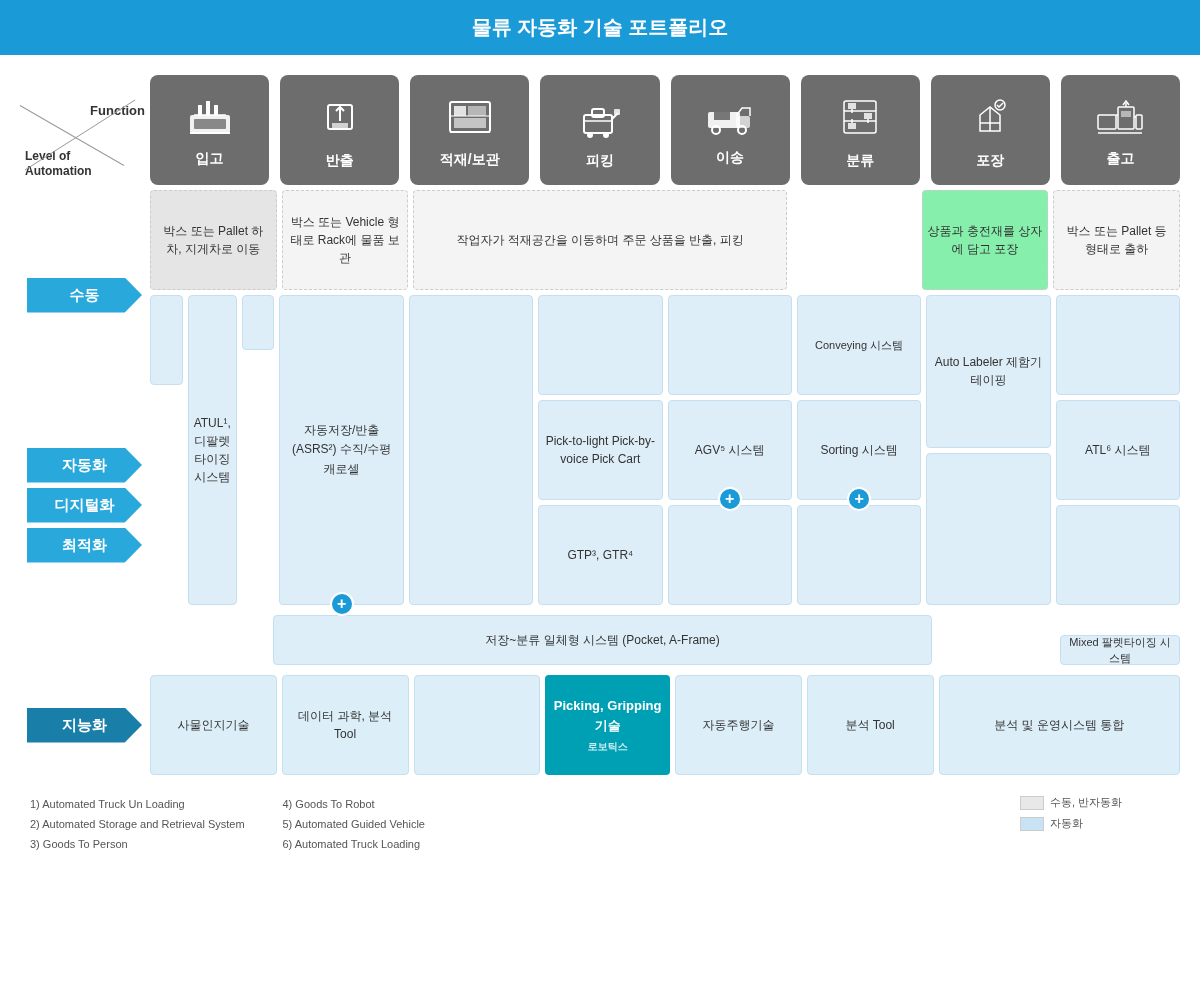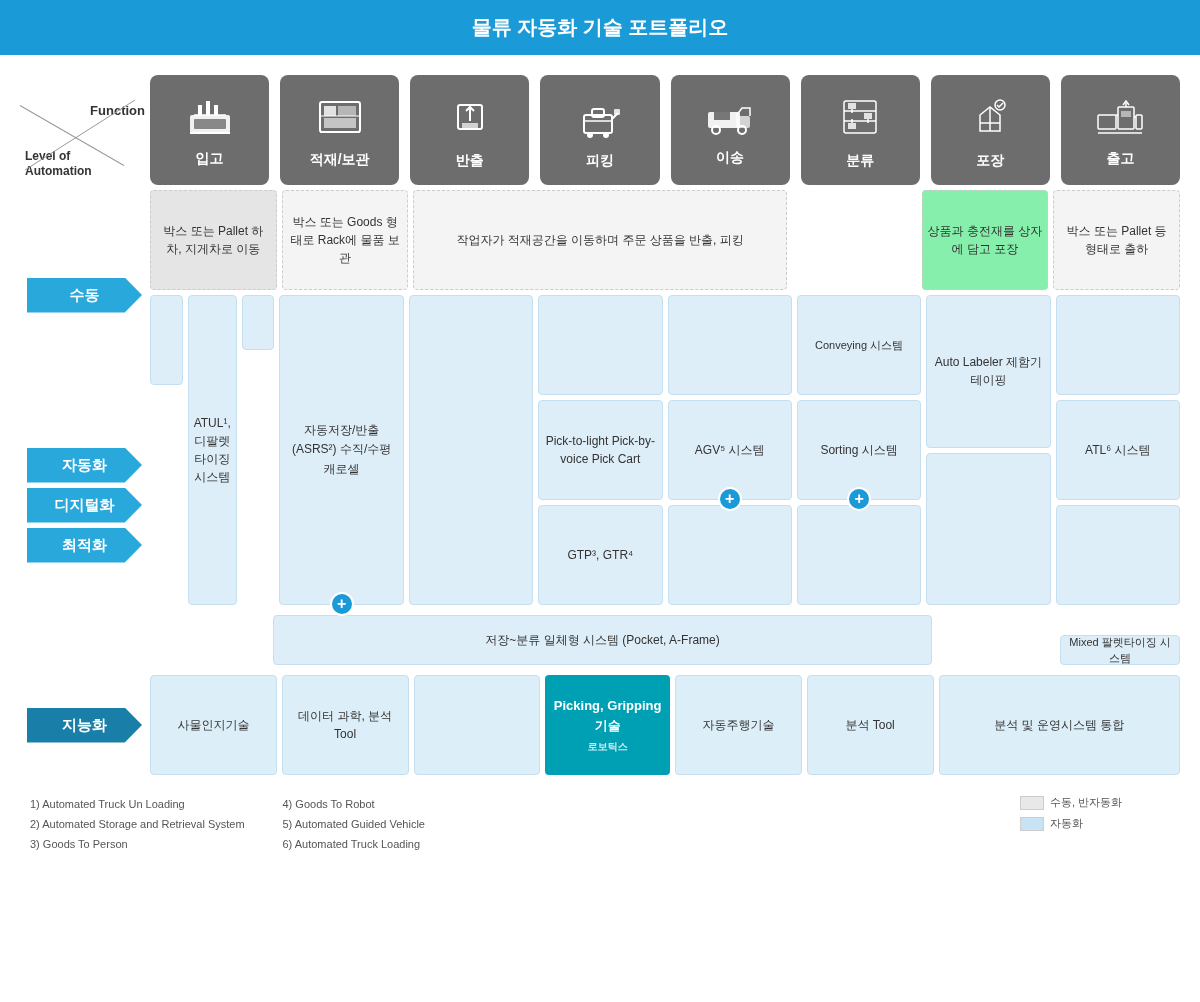--- a/index.html
+++ b/index.html
@@ -300,42 +300,42 @@
             <rect x="20" y="4" width="4" height="14" fill="white"></rect>
             <rect x="28" y="8" width="4" height="10" fill="white"></rect>
             <line x1="8" y1="18" x2="40" y2="18" stroke="white" stroke-width="1.5"></line>
           </svg>
         </div>
         <span>입고</span>
       </div>
 
       <div class="func-icon-cell">
         <div class="func-icon">
+          <svg width="44" height="44" viewBox="0 0 44 44" fill="white">
+            <rect x="10" y="10" width="24" height="24" rx="2" stroke="white" stroke-width="2" fill="none"></rect>
+            <polyline points="18,16 22,12 26,16" stroke="white" stroke-width="2" fill="none"></polyline>
+            <line x1="22" y1="12" x2="22" y2="26" stroke="white" stroke-width="2"></line>
+            <rect x="14" y="28" width="16" height="6" fill="white" opacity="0.7"></rect>
+          </svg>
+        </div>
+        <span>반출</span>
+      </div>
+
+      <div class="func-icon-cell">
+        <div class="func-icon">
           <svg width="48" height="42" viewBox="0 0 48 42" fill="white">
             <rect x="4" y="6" width="40" height="30" rx="2" stroke="white" stroke-width="2" fill="none"></rect>
             <rect x="8" y="10" width="12" height="10" fill="white" opacity="0.8"></rect>
             <rect x="22" y="10" width="18" height="10" fill="white" opacity="0.5"></rect>
             <rect x="8" y="22" width="32" height="10" fill="white" opacity="0.6"></rect>
             <line x1="4" y1="36" x2="44" y2="36" stroke="white" stroke-width="2"></line>
             <line x1="4" y1="20" x2="44" y2="20" stroke="white" stroke-width="1"></line>
           </svg>
         </div>
         <span>적재/보관</span>
-      </div>
-
-      <div class="func-icon-cell">
-        <div class="func-icon">
-          <svg width="44" height="44" viewBox="0 0 44 44" fill="white">
-            <rect x="10" y="10" width="24" height="24" rx="2" stroke="white" stroke-width="2" fill="none"></rect>
-            <polyline points="18,16 22,12 26,16" stroke="white" stroke-width="2" fill="none"></polyline>
-            <line x1="22" y1="12" x2="22" y2="26" stroke="white" stroke-width="2"></line>
-            <rect x="14" y="28" width="16" height="6" fill="white" opacity="0.7"></rect>
-          </svg>
-        </div>
-        <span>반출</span>
       </div>
 
       <div class="func-icon-cell">
         <div class="func-icon">
           <svg width="44" height="44" viewBox="0 0 44 44" fill="white">
             <rect x="6" y="20" width="28" height="18" rx="2" stroke="white" stroke-width="2" fill="none"></rect>
             <line x1="6" y1="26" x2="34" y2="26" stroke="white" stroke-width="1.5"></line>
             <rect x="14" y="14" width="12" height="8" rx="2" stroke="white" stroke-width="2" fill="none"></rect>
             <circle cx="12" cy="40" r="3" fill="white"></circle>
             <circle cx="28" cy="40" r="3" fill="white"></circle>
@@ -431,21 +431,21 @@
     <div class="content-grid">
 
       <div class="content-row row-manual">
         <div class="cell gray-bg" style="background:#e5e5e5; border:1px dashed #ccc;">
           <span>박스 또는
 Pallet 하차,
 지게차로 이동</span>
         </div>
         <div class="cell gray-bg" style="background:#f4f4f4; border:1px dashed #ccc;">
           <span>박스 또는
-Goods 형태로
+Vehicle 형태로
 Rack에
 물품 보관</span>
         </div>
         <div class="cell gray-bg span3" style="background:#f4f4f4; border:1px dashed #ccc;">
           <span>작업자가 적재공간을 이동하며
 주문 상품을 반출, 피킹</span>
         </div>
         <div class="cell empty"></div>
         <div class="cell gray-bg" style="background:#86efac; border:1px dashed #ccc;">
           <span>상품과

